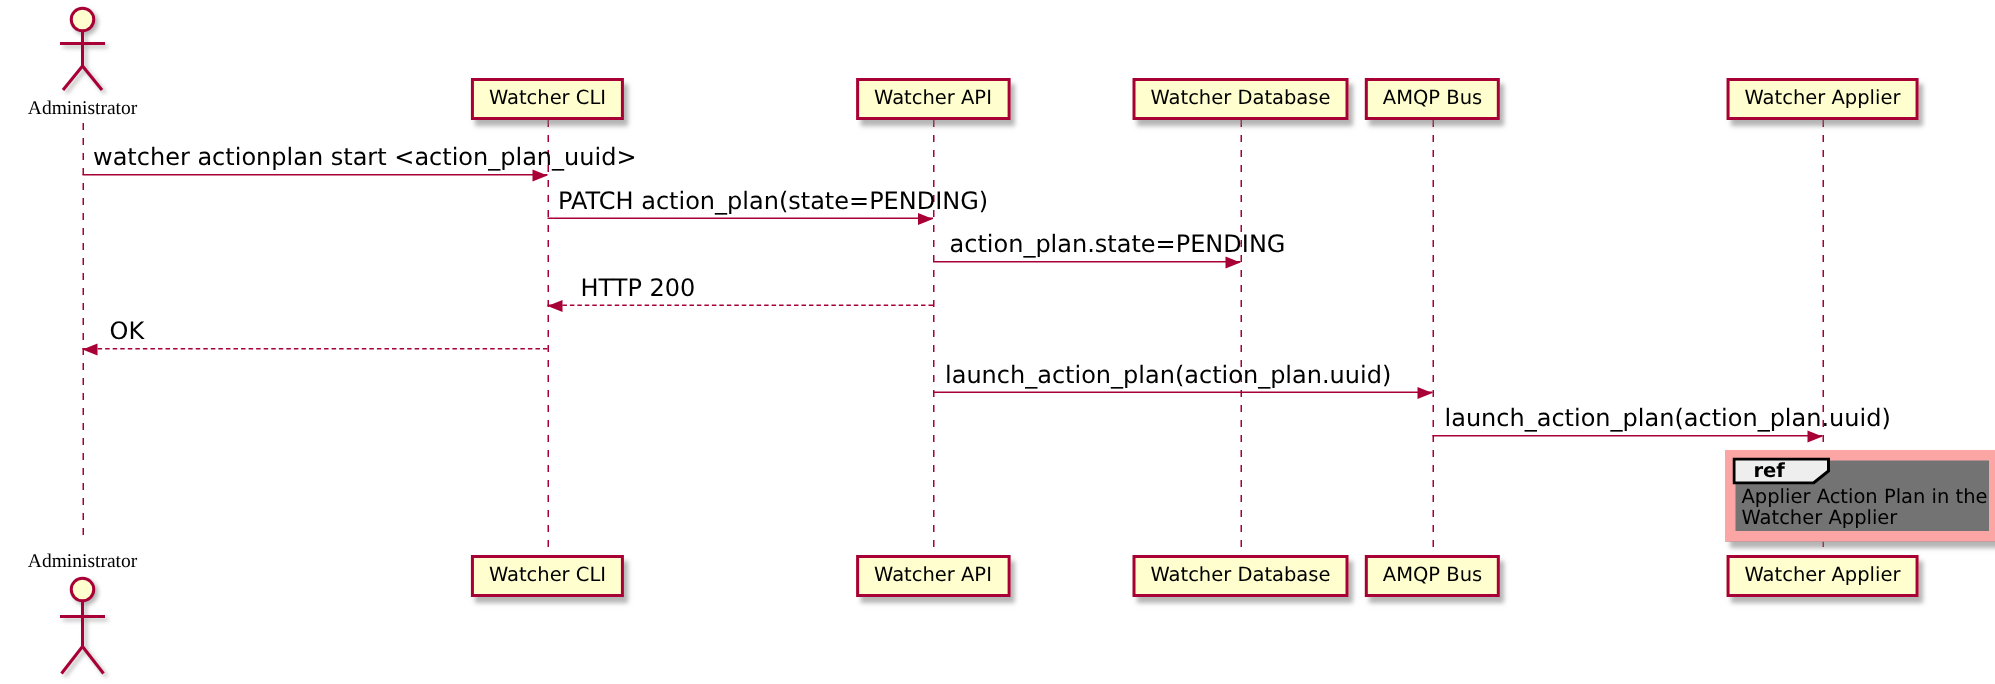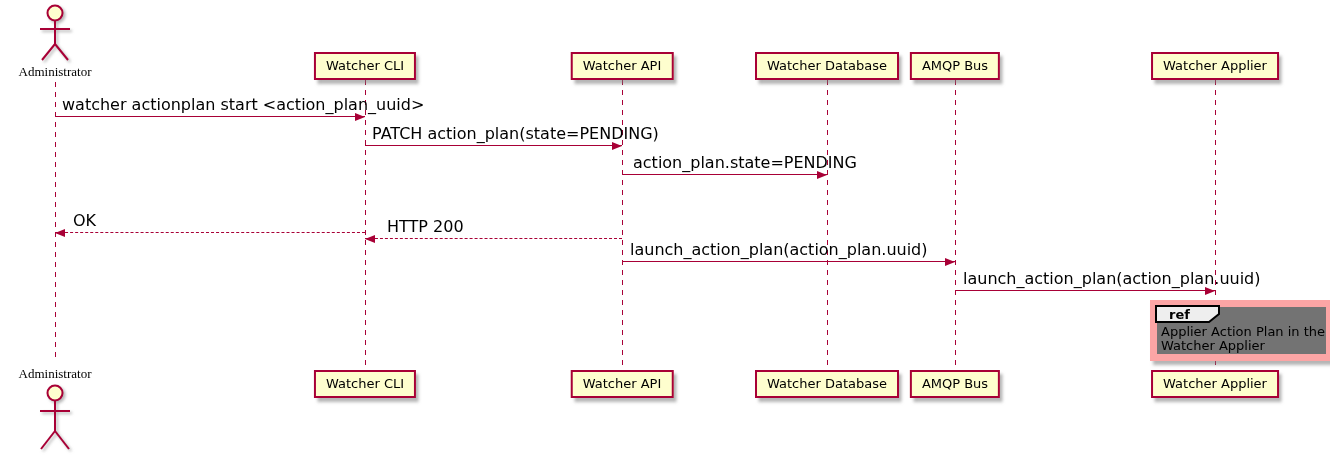--- a/index.html
+++ b/index.html
@@ -77,21 +77,21 @@
     <div class="line"></div>
     <div class="head"></div>
   </div>
 
   <div class="msg solid dir-right" style="left:365px;top:128px;width:257px;">
     <span class="lbl" style="left:7px;">PATCH action_plan(state=PENDING)</span>
     <div class="line"></div>
     <div class="head"></div>
   </div>
 
-  <div class="msg dashed dir-left" style="left:365px;top:186px;width:257px;margin-top:35px;">
+  <div class="msg dashed dir-left" style="left:365px;top:186px;width:257px;">
     <span class="lbl" style="left:22px;">HTTP 200</span>
     <div class="line"></div>
     <div class="head"></div>
   </div>
 
   <div class="msg dashed dir-left" style="left:55px;top:215px;width:310px;">
     <span class="lbl" style="left:18px;">OK</span>
     <div class="line"></div>
     <div class="head"></div>
   </div>

